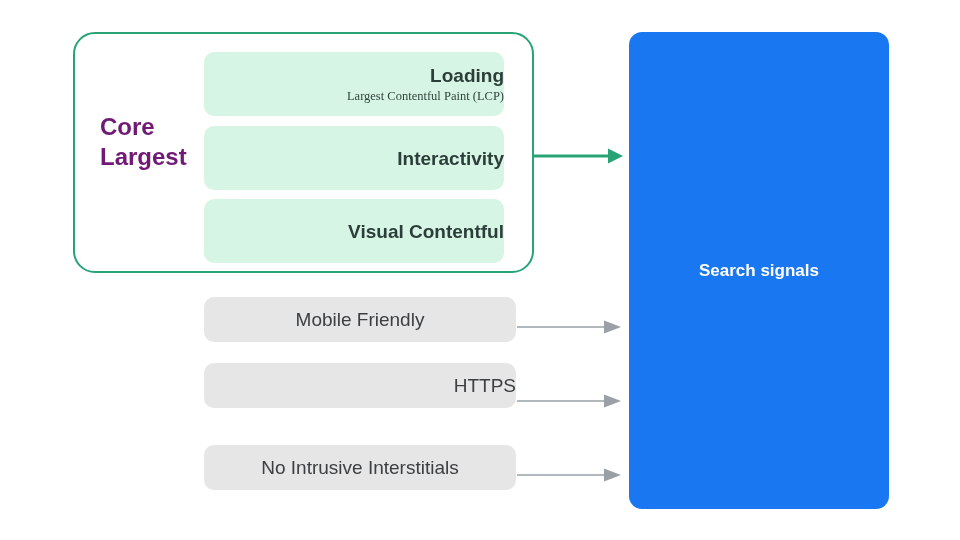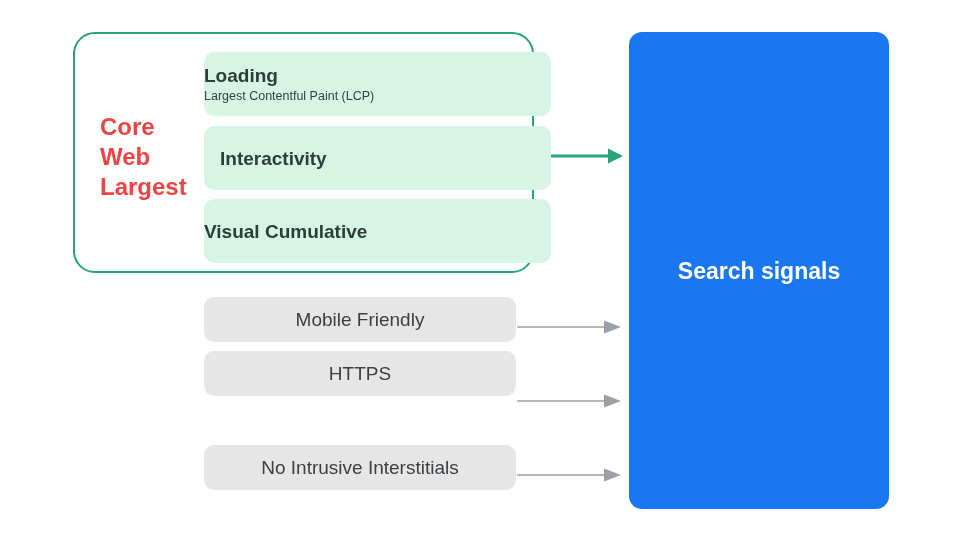--- a/index.html
+++ b/index.html
@@ -29,57 +29,58 @@
     border-radius: 22px;
     box-sizing: border-box;
     background: transparent;
   }
 
   .cwv-label {
     position: absolute;
     left: 100px;
     top: 112px;
     width: 85px;
-    color: #ef4444;
+    color: #701a75;
     font-size: 24px;
     font-weight: bold;
     line-height: 30px;
     letter-spacing: 0px;
   }
   .cwv-label span {
     display: block;
   }
 
   
   .metric-card {
     position: absolute;
     left: 204px;
-    width: 347px;
+    width: 300px;
     height: 64px;
     background: #d7f5e4;
     border-radius: 10px;
     box-sizing: border-box;
     display: flex;
     flex-direction: column;
-    align-items: flex-start;
+    align-items: flex-end;
     justify-content: center;
   }
   .metric-card .m-title {
     color: #2c3e3a;
     font-size: 19px;
     font-weight: bold;
     line-height: 23px;
     margin: 0;
   }
   .metric-card .m-sub {
     color: #30423e;
     font-size: 12.5px;
     font-weight: normal;
     line-height: 17px;
     margin: 1px 0 0 0;
+    font-family: Liberation Serif, serif;
   }
   #metric-0 { top: 52px; }
   #metric-1 { top: 126px; padding-left: 16px; }
   #metric-2 { top: 199px; }
 
   
   .signal-card {
     position: absolute;
     left: 204px;
     width: 312px;
@@ -91,40 +92,40 @@
     align-items: center;
     justify-content: center;
   }
   .signal-card .s-title {
     color: #3c4043;
     font-size: 19px;
     font-weight: normal;
     line-height: 23px;
   }
   #signal-0 { top: 297px; }
-  #signal-1 { top: 351px; }
+  #signal-1 { top: 363px; justify-content: flex-end; }
   #signal-2 { top: 445px; text-align: center; }
 
   
   .dest-box {
     position: absolute;
     left: 629px;
     top: 32px;
     width: 260px;
     height: 477px;
     background: #1a77f2;
     border-radius: 13px;
     display: flex;
     align-items: center;
     justify-content: center;
     box-sizing: border-box;
   }
   .dest-box .d-text {
     color: #ffffff;
-    font-size: 23px;
+    font-size: 17px;
     font-weight: bold;
     line-height: 26px;
     text-align: center;
     padding: 0 18px;
   }
   .dest-box .d-text span { display: block; }
 
   
   .arrow-svg {
     position: absolute;
@@ -160,35 +161,34 @@
     <g>
       <line x1="517" y1="475" x2="606" y2="475" stroke="#9aa0a6" stroke-width="1.6"></line>
       <polygon points="604,468.5 621,475 604,481.5" fill="#9aa0a6"></polygon>
     </g>
   </svg>
 
   <div class="cwv-container"></div>
 
   <div class="cwv-label">
     <span>Core</span>
-    <span>Web</span>
     <span>Largest</span>
   </div>
 
   <div class="metric-card" id="metric-0">
     <div class="m-title">Loading</div>
     <div class="m-sub">Largest Contentful Paint (LCP)</div>
   </div>
 
   <div class="metric-card" id="metric-1">
     <div class="m-title">Interactivity</div>
   </div>
 
   <div class="metric-card" id="metric-2">
-    <div class="m-title">Visual Cumulative</div>
+    <div class="m-title">Visual Contentful</div>
   </div>
 
   <div class="signal-card" id="signal-0">
     <div class="s-title">Mobile Friendly</div>
   </div>
 
   <div class="signal-card" id="signal-1">
     <div class="s-title">HTTPS</div>
   </div>
 

